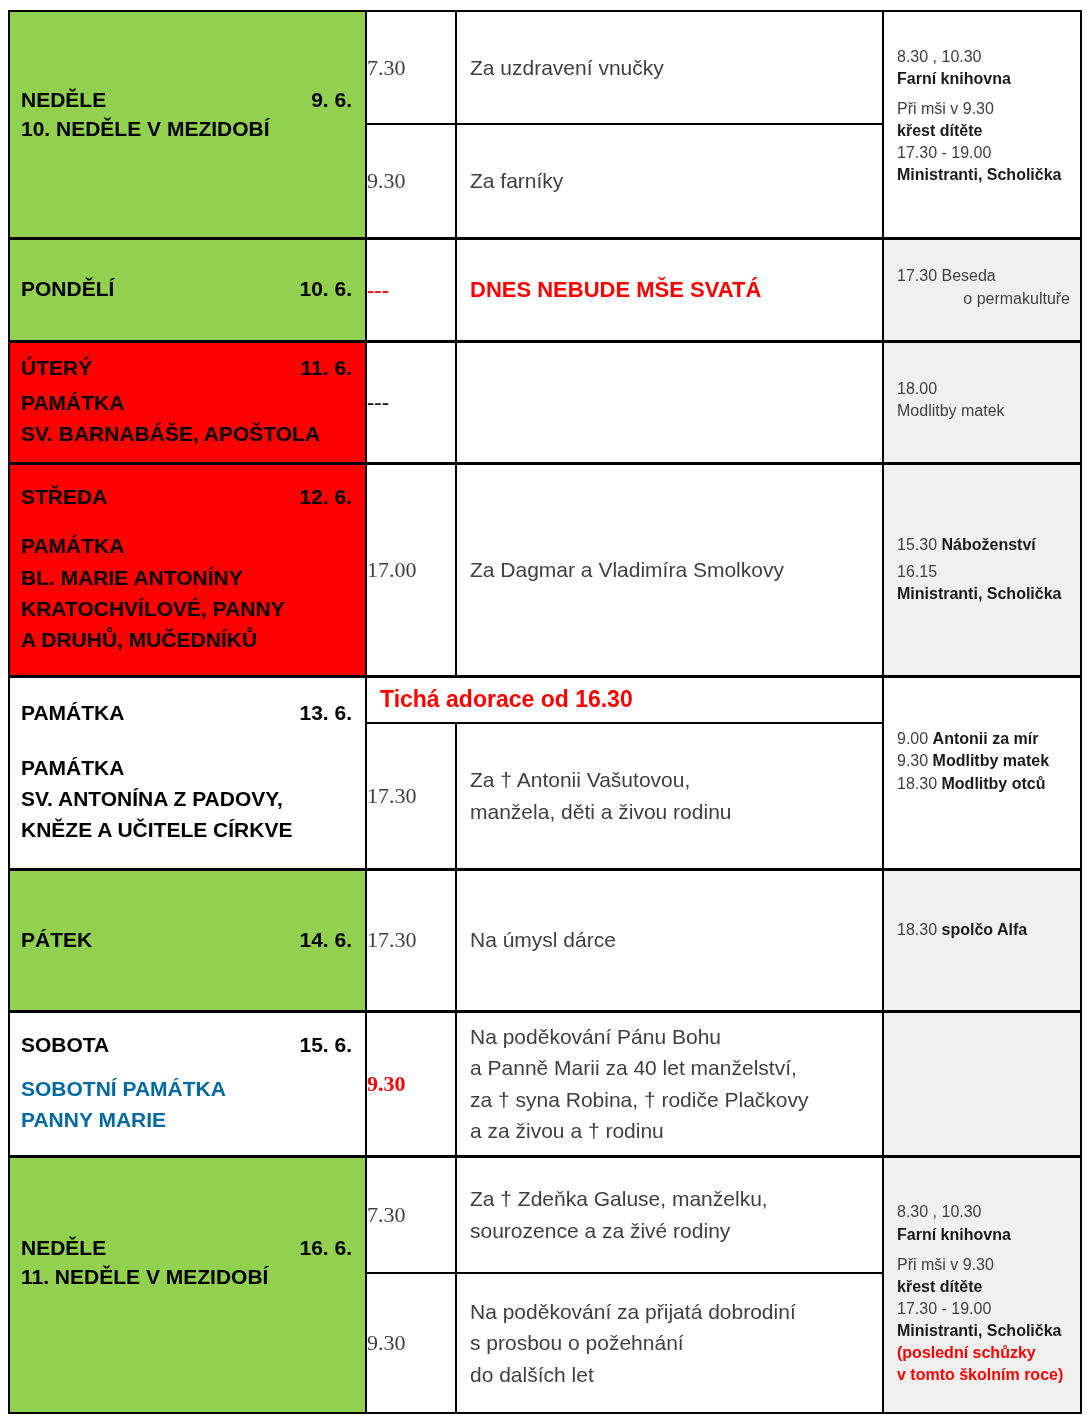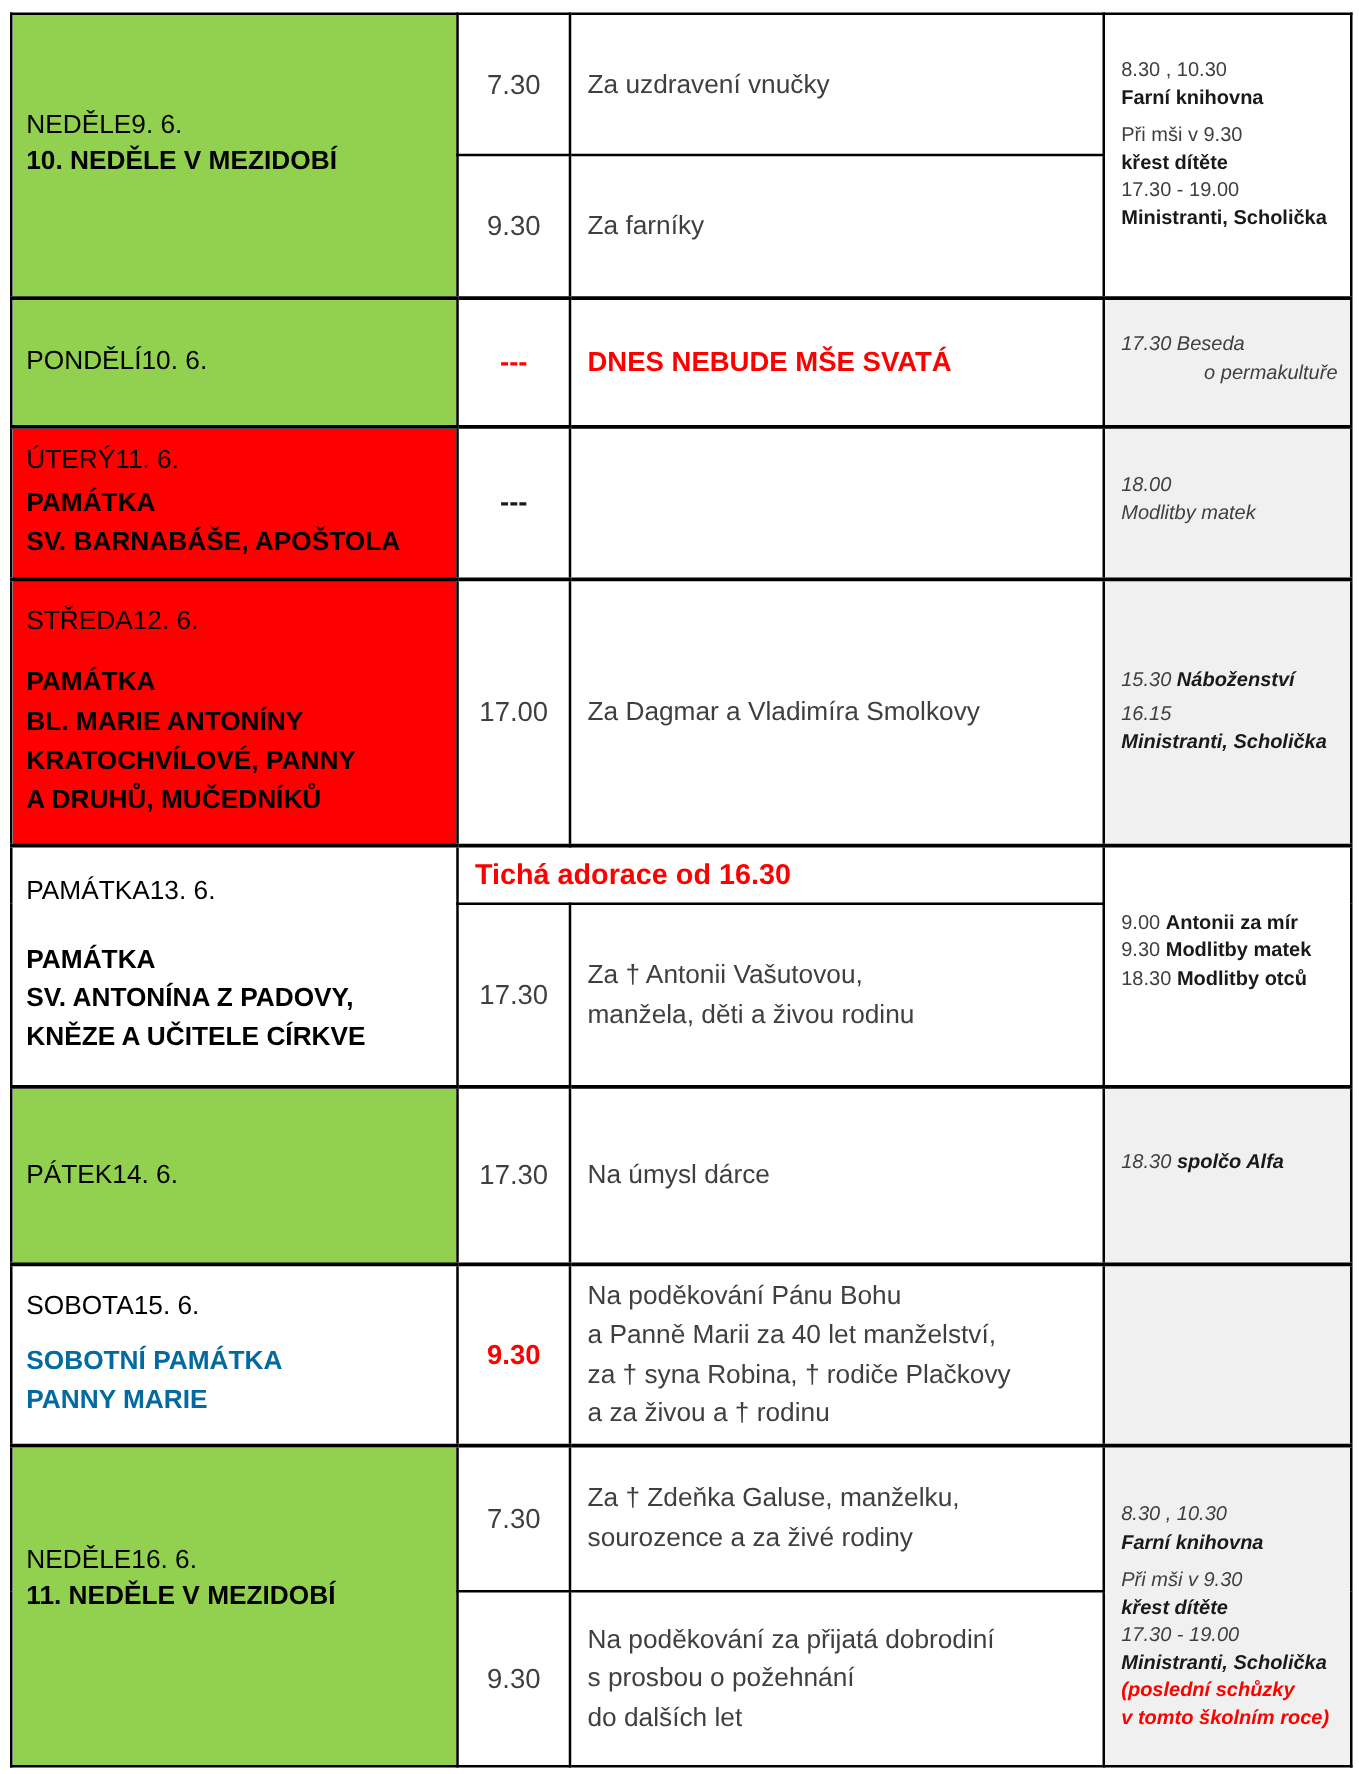--- a/index.html
+++ b/index.html
@@ -8,48 +8,48 @@
   table.sched{border-collapse:collapse; table-layout:fixed; width:1072px;}
   table.sched td{border:2px solid #000; padding:0; vertical-align:middle; overflow:hidden;}
   tr.day-sep td{border-top:3px solid #000;}
 
   
   col.c-day{width:357px;} col.c-time{width:90px;} col.c-int{width:427px;} col.c-notes{width:198px;}
 
   
   td.day{vertical-align:top;}
   .day-inner{display:flex; flex-direction:column; height:100%; padding:9px 13px 10px 11px; box-sizing:border-box;}
-  .day-head{display:flex; justify-content:flex-start; font-weight:normal; font-size:21px; line-height:1.3;}
+  .day-head{display:flex; justify-content:space-between; font-weight:bold; font-size:21px; line-height:1.3;}
   .subtitle{font-weight:bold; font-size:21px; line-height:1.48; white-space:pre-line;}
   .spacer{flex:1 1 auto;}
   .bg-green{background:#92d050;}
   .bg-red{background:#ff0000;}
   .sub-sun1{padding-bottom:18px;}
   .sub-tue{margin-top:5px;}
   .sub-wed{margin-top:20px;}
   .sub-thu{margin-top:26px;}
   .sub-sat{margin-top:15px; color:#0369a1;}
   .sub-sun2{padding-bottom:42px;}
 
   
-  td.time{text-align:center; font-size:22px; color:#3f3f3f;}
+  td.time{text-align:left; font-size:22px; color:#3f3f3f;font-family:Liberation Serif, serif;}
   .time-red{color:#ff0000; font-weight:bold;}
   .time-dash{font-weight:bold; color:#1a1a1a;}
   .time-dash-red{font-weight:bold; color:#ff0000;}
 
   
   td.intent{font-size:21px; color:#3f3f3f; line-height:1.5;}
   .int-inner{padding:8px 10px 8px 13px; white-space:pre-line;}
   .int-red{color:#ff0000; font-weight:bold; font-size:22px;}
   td.banner{font-size:23px; font-weight:bold; color:#ff0000;}
   .banner-inner{padding:4px 10px 4px 13px;}
 
   
   td.notes{font-size:16px; color:#3f3f3f; line-height:1.38; vertical-align:top;}
-  td.notes.gray{background:#f0f0f0;font-style:italic;}
+  td.notes.gray{background:#f0f0f0;}
   .notes-inner{display:flex; flex-direction:column; height:100%; box-sizing:border-box; padding:10px 8px 10px 13px;}
   .nline{white-space:pre-line;}
   .nb{font-weight:bold; color:#191919;}
   .nred{font-weight:bold; color:#ff0000;}
   .align-r{text-align:right; padding-right:2px;}
   .v-bottom .notes-inner{justify-content:flex-end;}
   .v-middle .notes-inner{justify-content:center;}
   .gap-sm{margin-top:8px;}
   .gap-md{margin-top:5px;}
   .notes-sun1 .blk-late{margin-top:auto; margin-bottom:16px;}

